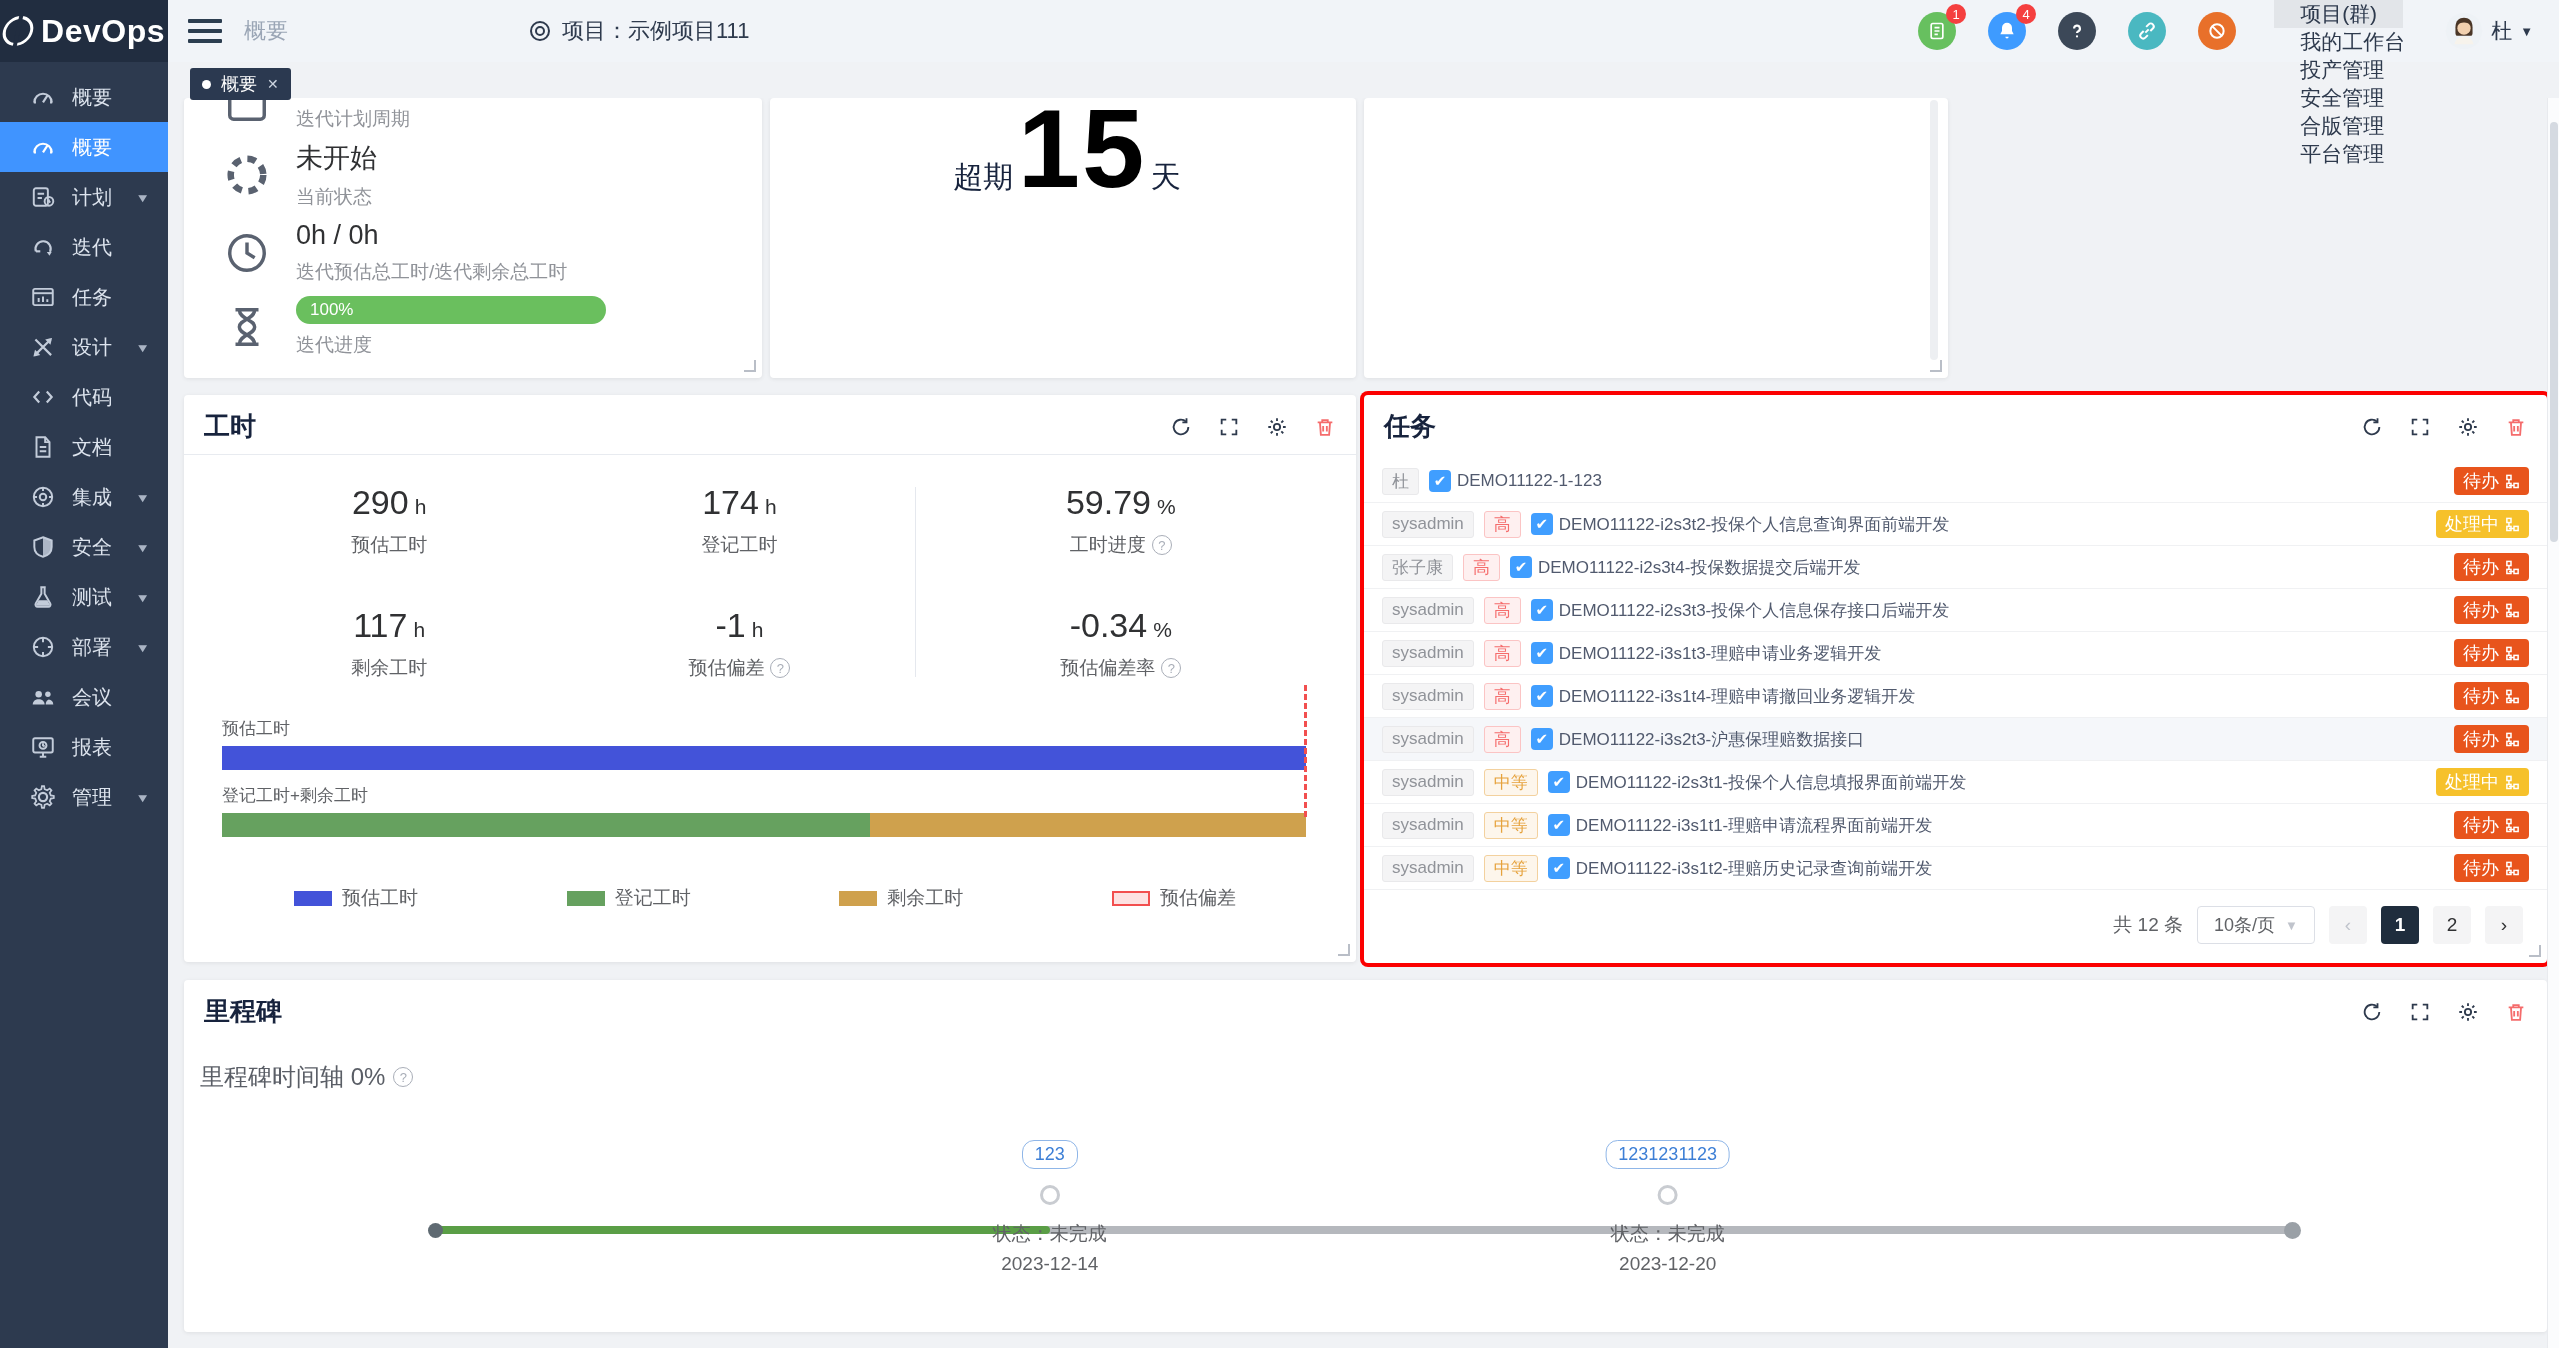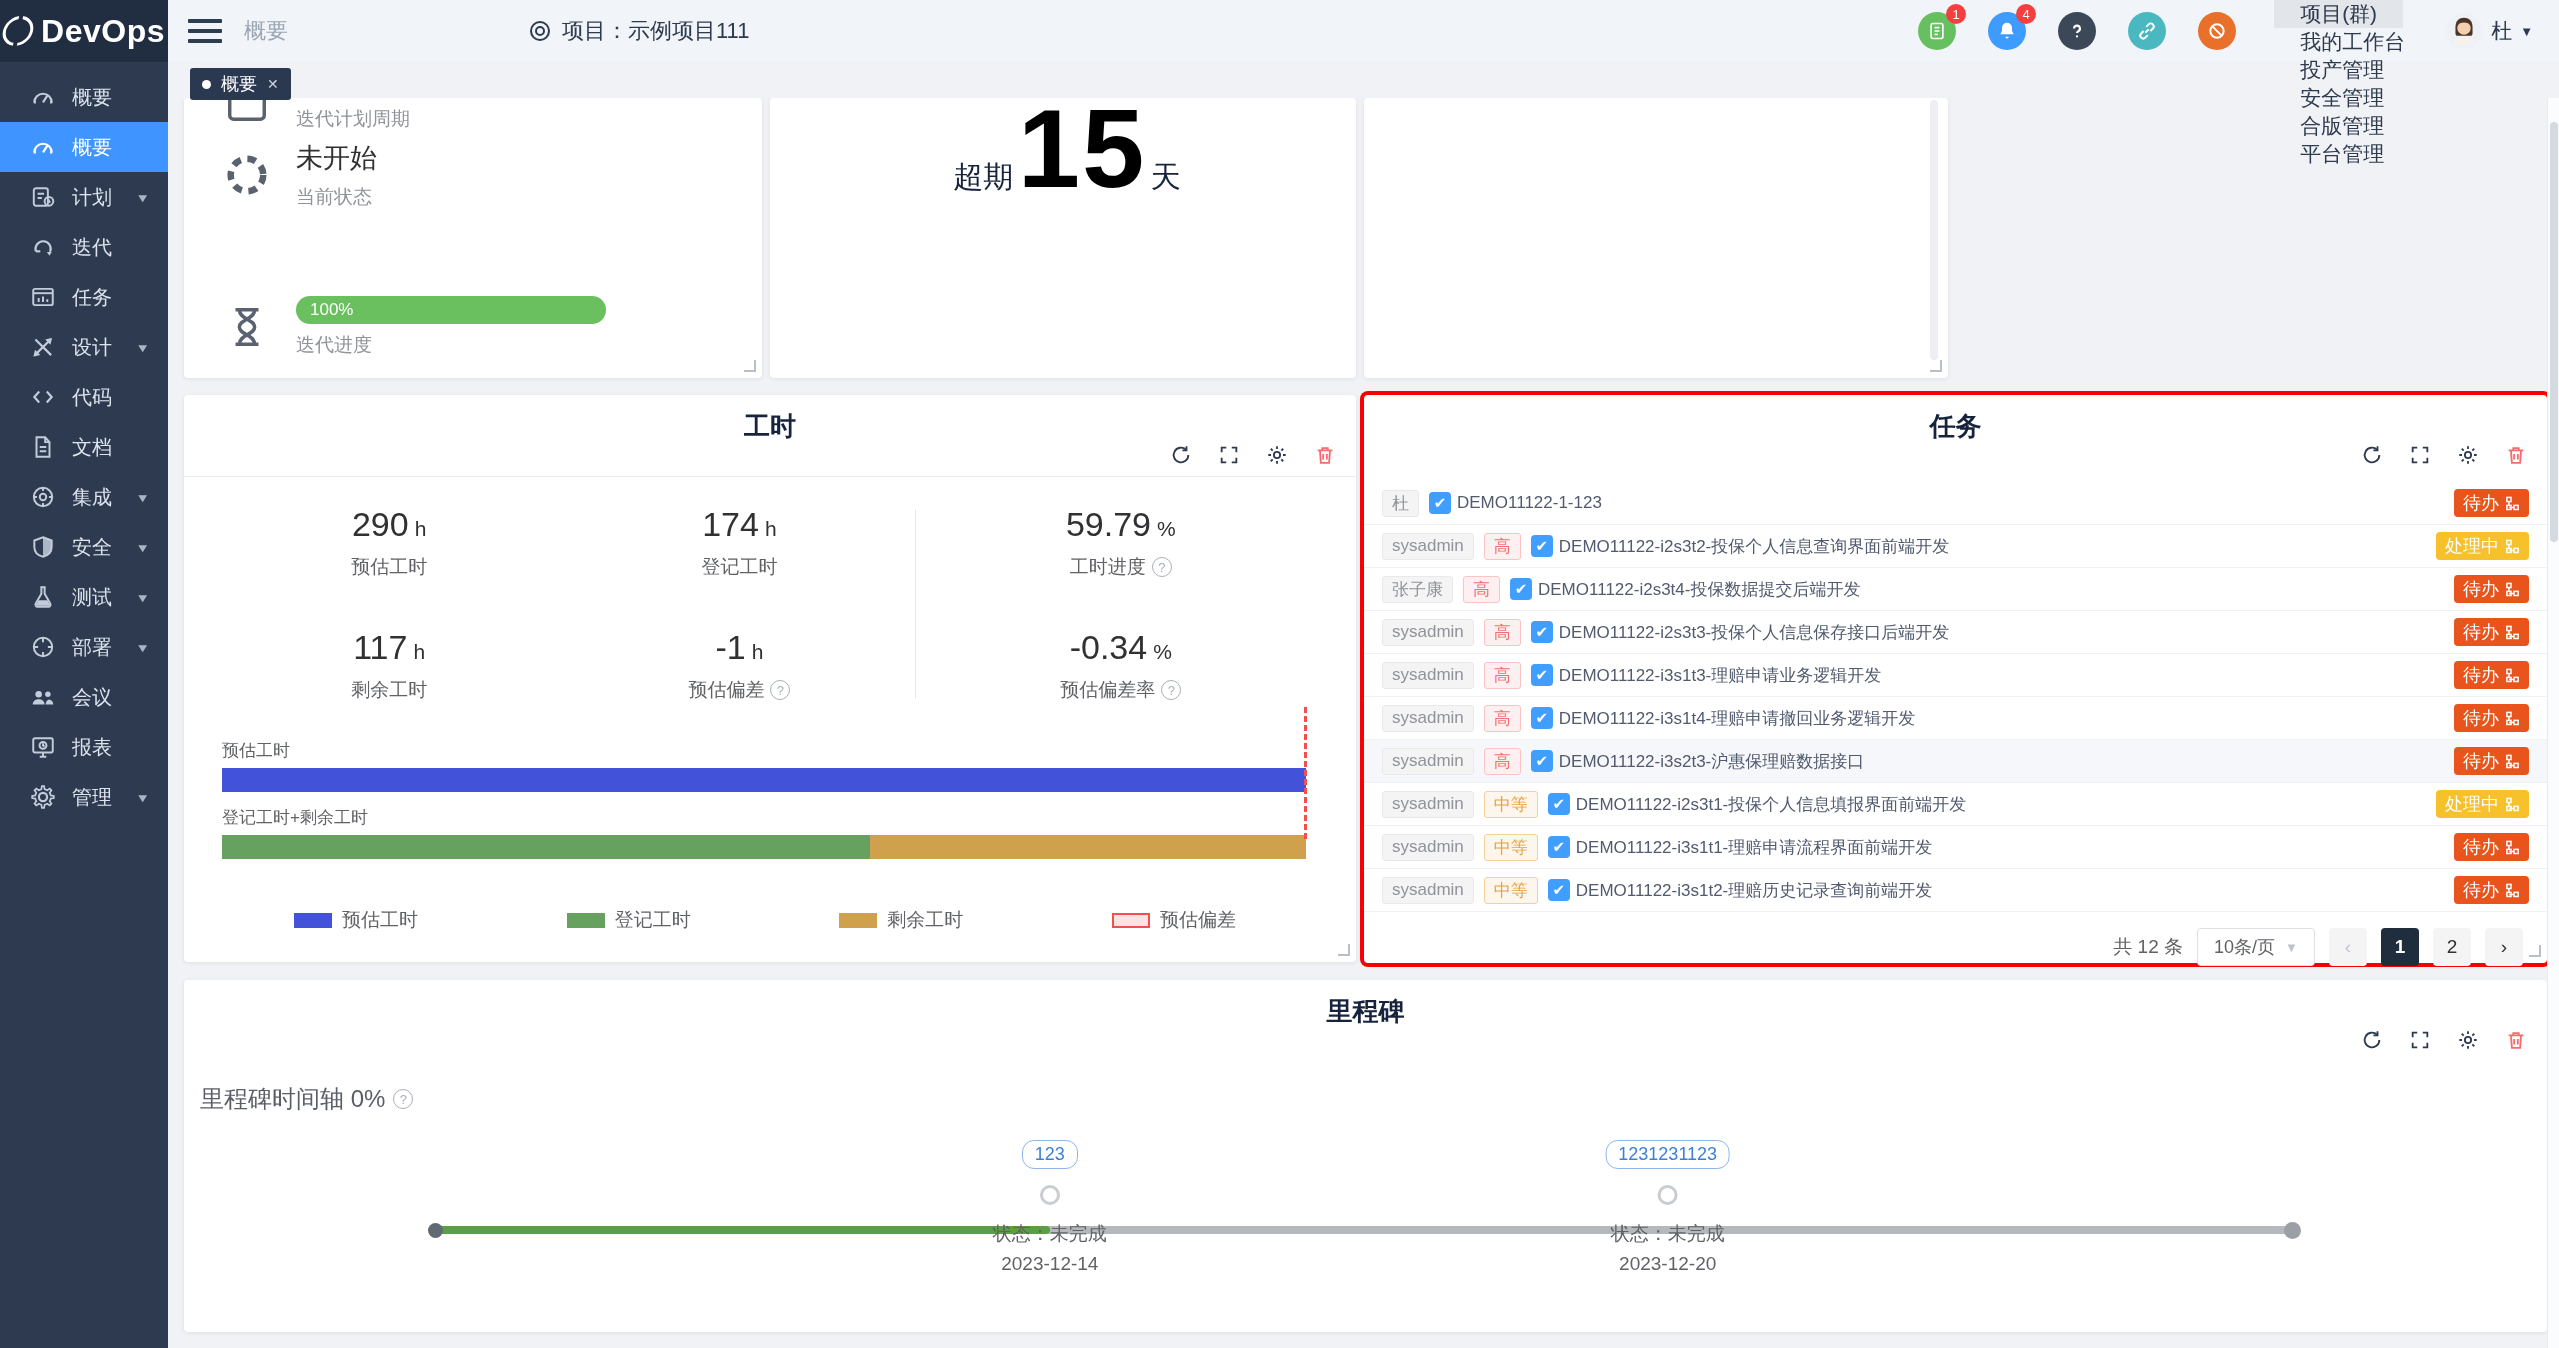--- a/index.html
+++ b/index.html
@@ -42,21 +42,21 @@
   .user .caret { font-size:13px; color:#2e3a4d; }
 
   
   .tabrow { position:absolute; left:168px; top:62px; right:0; height:36px; background:#f0f2f5; z-index:10; }
   .chip { position:absolute; left:22px; top:6px; height:32px; background:#2b3950; border-radius:3px; color:#fff; display:flex; align-items:center; gap:10px; padding:0 12px; font-size:18px; cursor:pointer; }
   .chip .dot { width:9px; height:9px; border-radius:50%; background:#fff; }
   .chip .x { font-size:14px; color:#cdd5e0; cursor:pointer; }
 
   
   .card { position:absolute; background:#fff; border-radius:4px; box-shadow:0 1px 4px rgba(0,0,0,.08); }
-  .card-head { display:flex; align-items:center; padding:14px 20px 10px 20px;flex-direction:column; }
+  .card-head { display:flex; align-items:center; padding:14px 20px 10px 20px; }
   .card-title { font-size:26px; font-weight:bold; color:#17233d; }
   .head-icons { margin-left:auto; display:flex; align-items:center; gap:26px; }
   .head-icons .hico { width:22px; height:22px; color:#2e3a4d; cursor:pointer; }
   .head-icons .hico.red { color:#f56c6c; }
   .head-icons svg { width:100%; height:100%; }
   .resize-corner { position:absolute; right:6px; bottom:6px; width:12px; height:12px; border-right:2px solid #b9bec7; border-bottom:2px solid #b9bec7; cursor:nwse-resize; }
   .ov-item { display:flex; align-items:center; gap:26px; padding-left:40px; position:absolute; }
   .ov-ico { width:46px; height:46px; color:#5a6270; flex:0 0 46px; }
   .ov-ico svg { width:100%; height:100%; }
   .ov-val { font-size:27px; color:#303133; }
@@ -401,20 +401,32 @@
       <span class="ov-ico">
         <svg viewBox="0 0 24 24" fill="none" stroke="currentColor" stroke-width="3.4" stroke-dasharray="4.5 3.5">
             <circle cx="12" cy="12" r="8.5"></circle>
           </svg>
       </span>
       <div>
         <div class="ov-val">未开始</div>
         <div class="ov-sub">当前状态</div>
       </div>
     </div>
+    <div class="ov-item" style="top:122px;">
+      <span class="ov-ico">
+        <svg viewBox="0 0 24 24" fill="none" stroke="currentColor" stroke-width="1.8">
+            <circle cx="12" cy="12" r="9"></circle>
+            <path d="M12 6.5V12l4 2.5"></path>
+          </svg>
+      </span>
+      <div>
+        <div class="ov-val">0h / 0h</div>
+        <div class="ov-sub">迭代预估总工时/迭代剩余总工时</div>
+      </div>
+    </div>
     <div class="ov-item" style="top:198px;">
       <span class="ov-ico">
         <svg viewBox="0 0 24 24" fill="none" stroke="currentColor" stroke-width="1.8">
             <path d="M6 3h12M6 21h12M8 3c0 5 8 5 8 9M16 3c0 5-8 5-8 9M8 21c0-5 8-5 8-9M16 21c0-5-8-5-8-9"></path>
           </svg>
       </span>
       <div>
         <div class="pill">
             <span>100%</span>
           </div>

